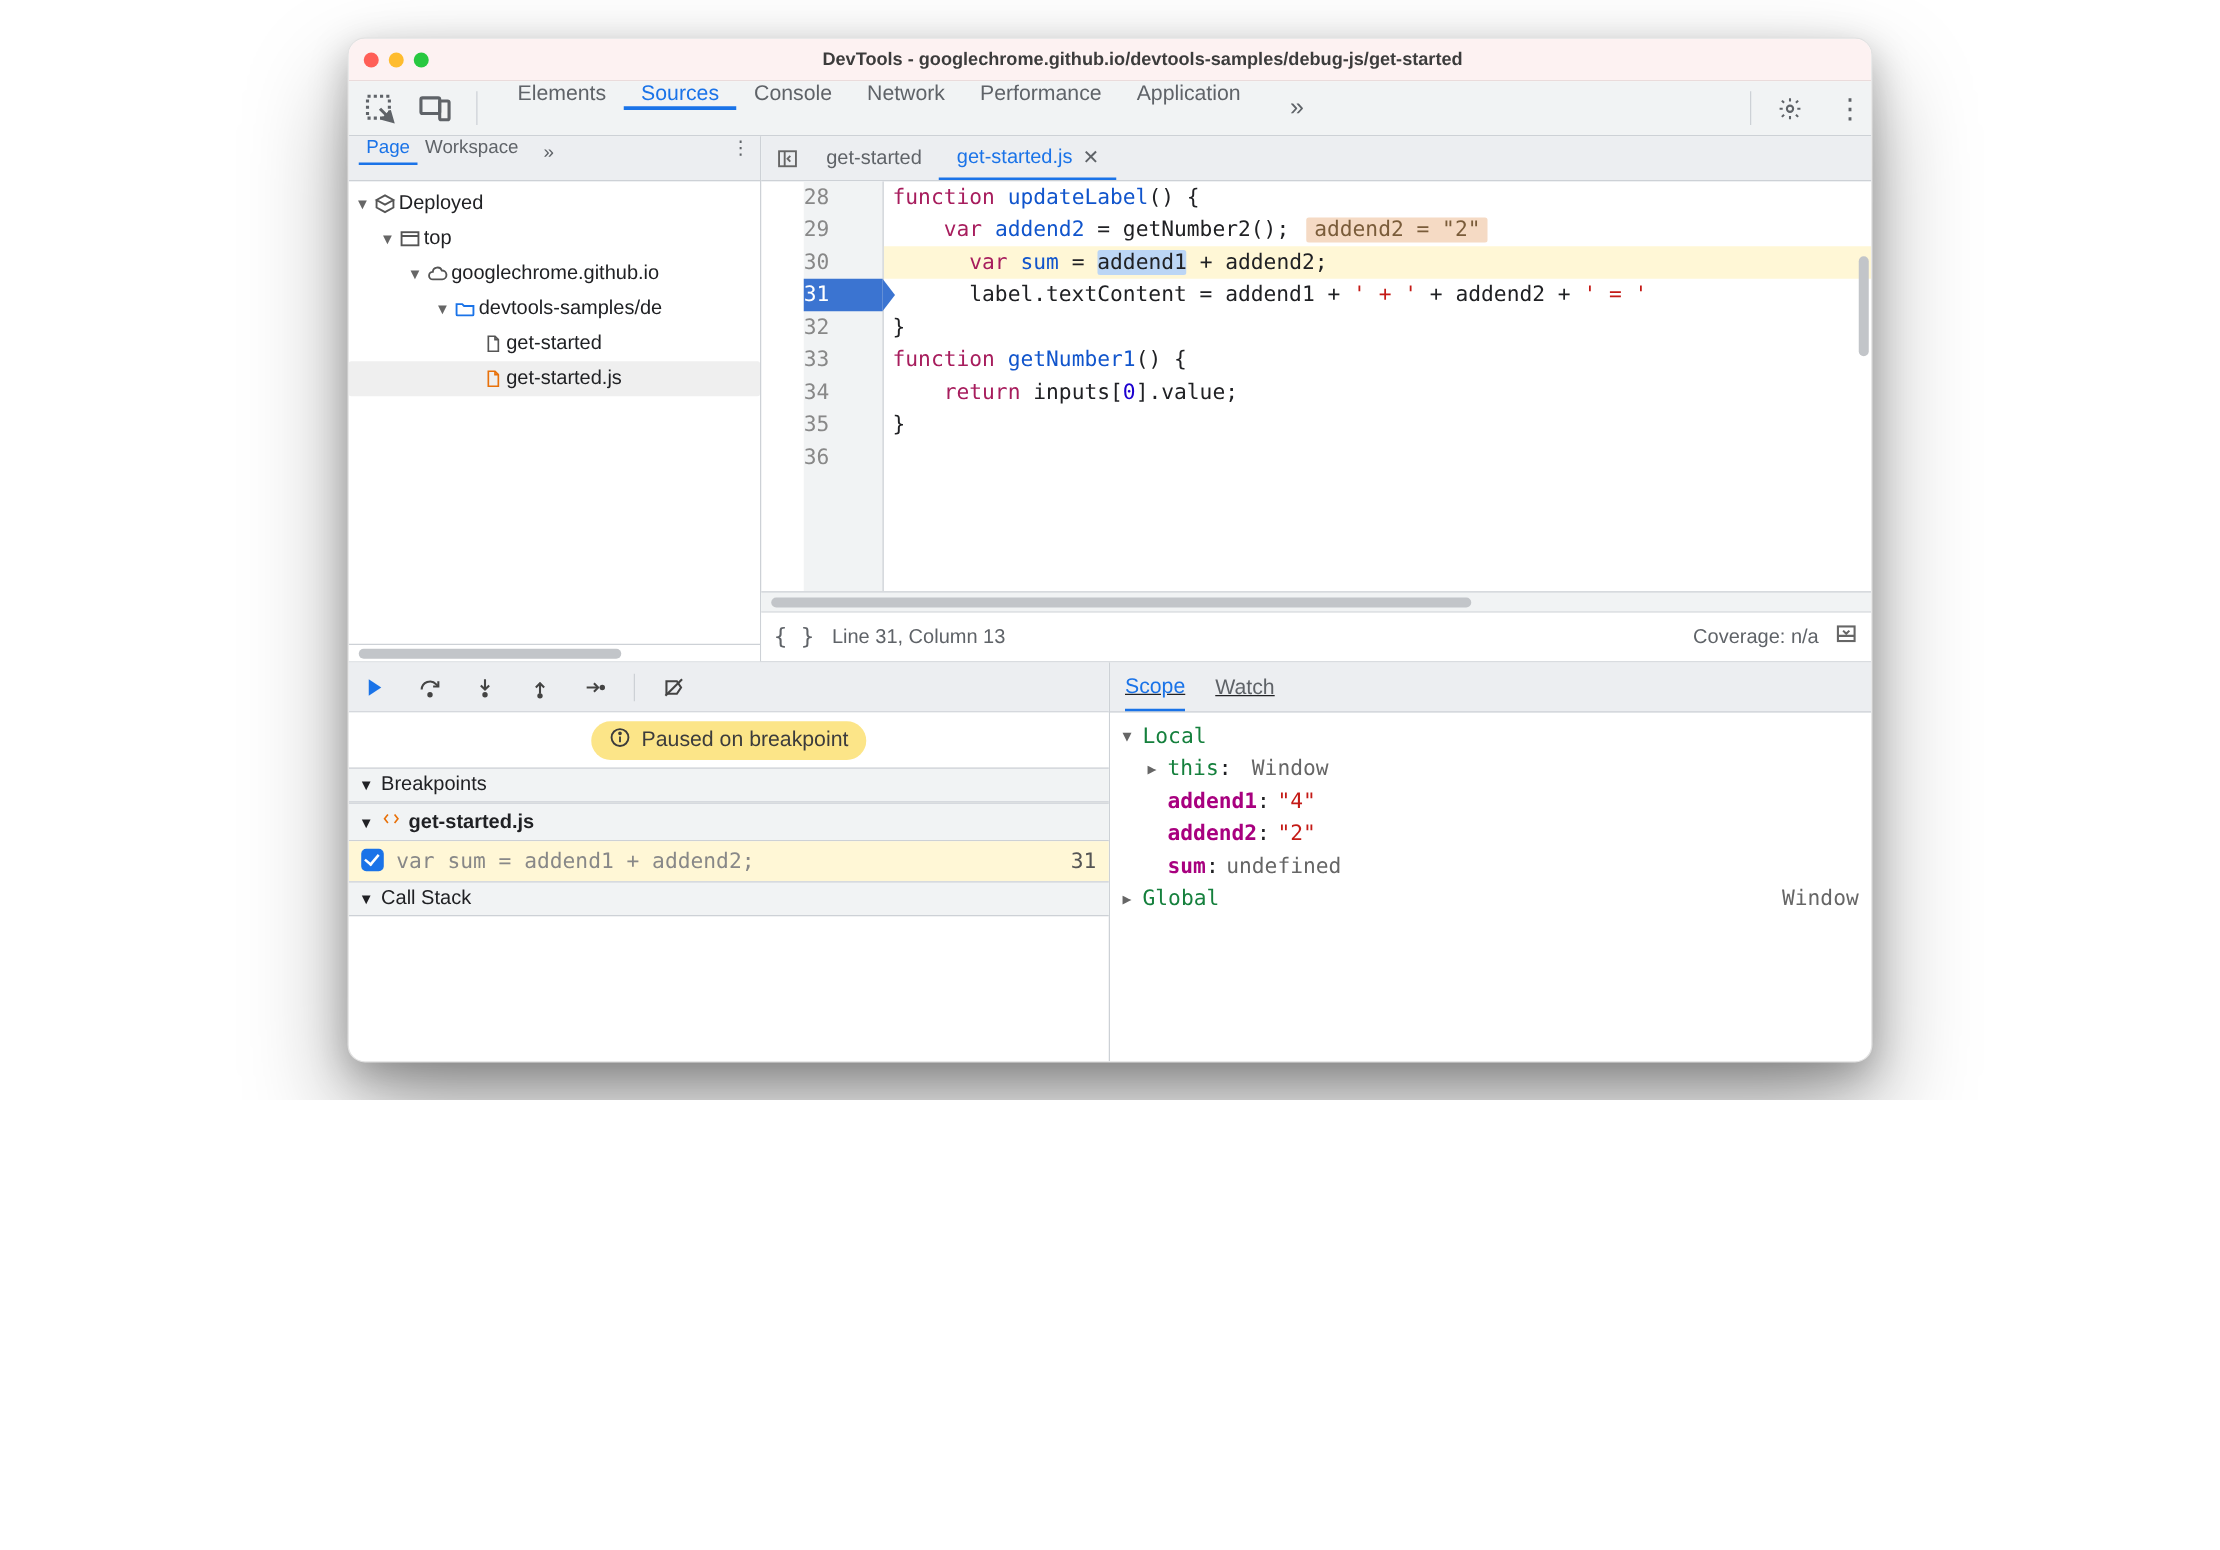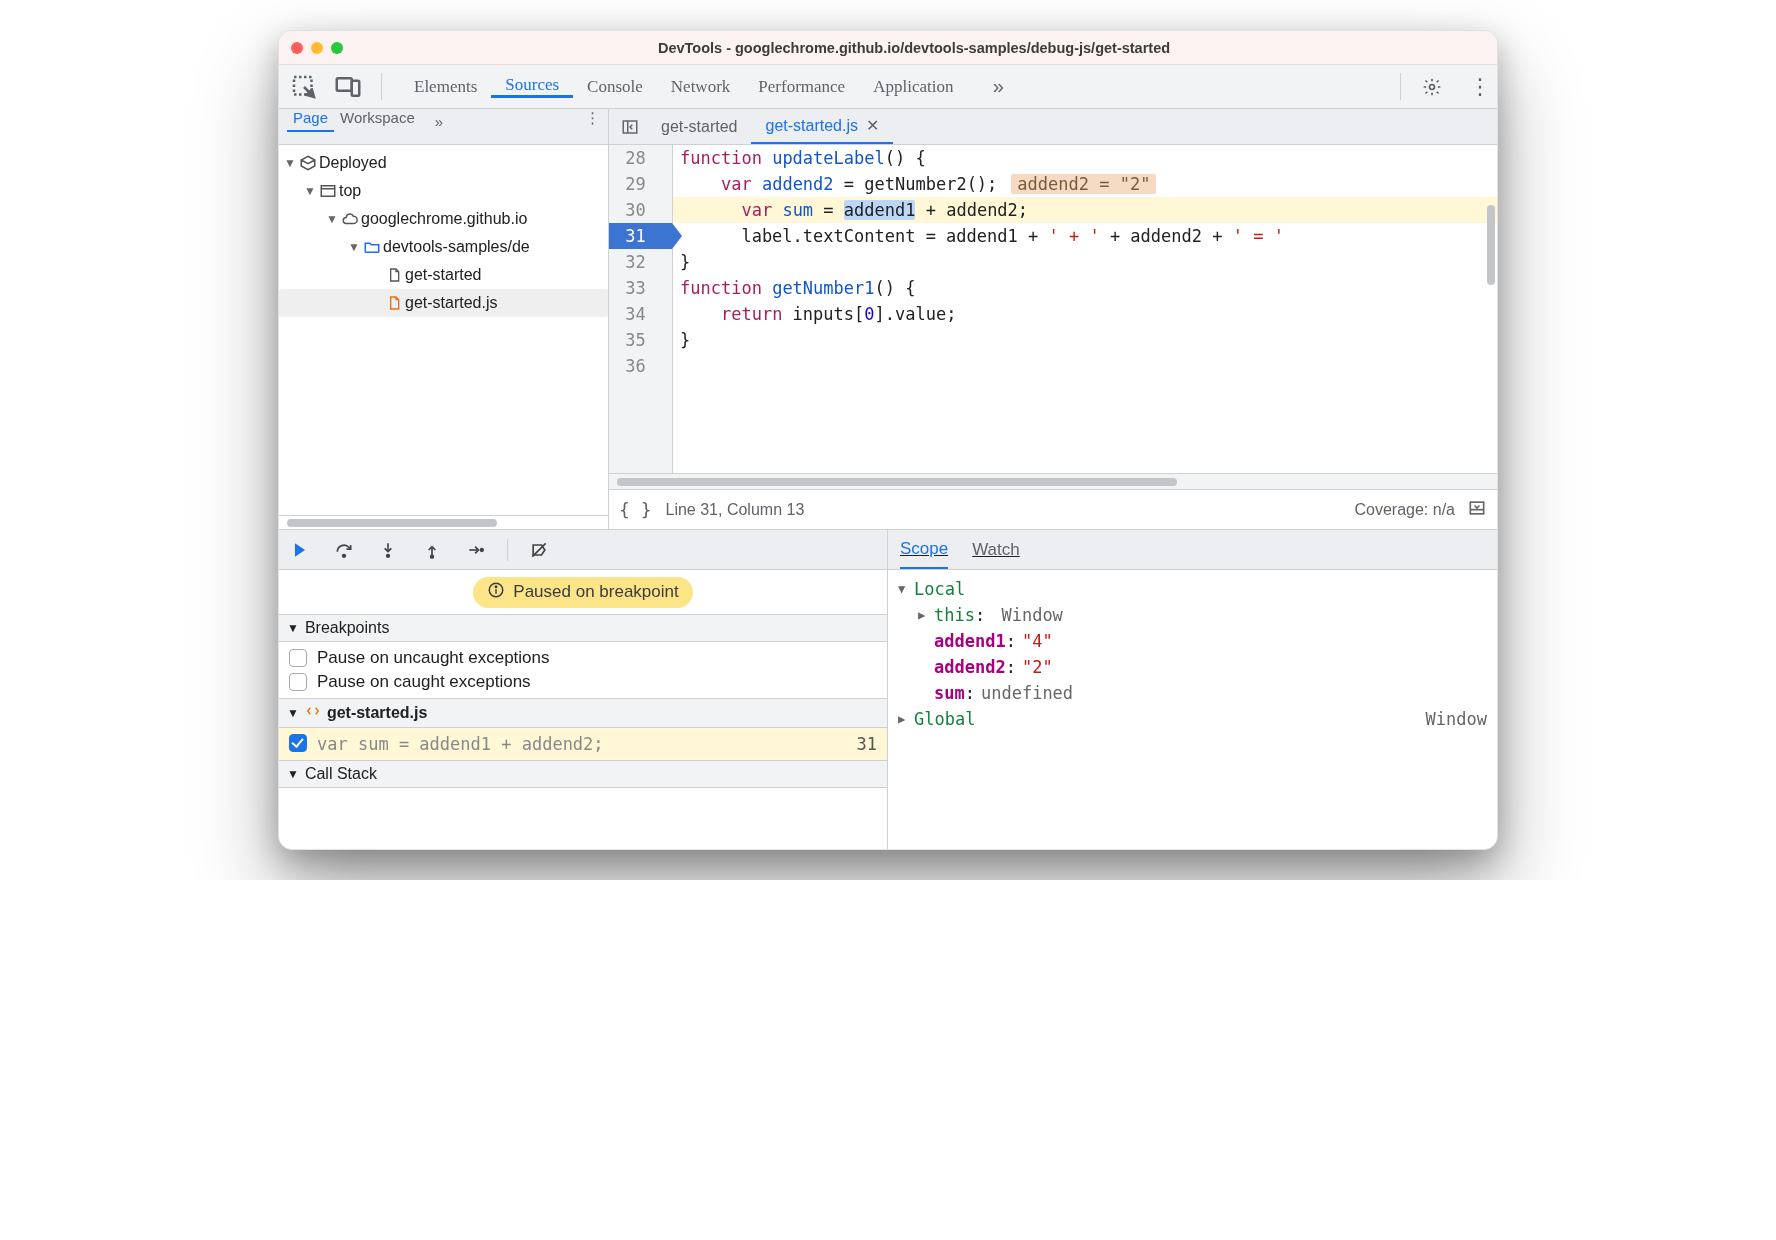--- a/index.html
+++ b/index.html
@@ -57,21 +57,21 @@
   .toolbar {
     height: 44px;
     background: var(--panel-bg);
     border-bottom: 1px solid var(--border);
     display: flex;
     align-items: stretch;
     padding-left: 10px;
     gap: 14px;
   }
   .toolbar .ticon { width: 30px; display:flex; align-items:center; justify-content:center; color: var(--muted); }
-  .toolbar .tabs { display:flex; align-items:center;font-family:Liberation Serif, serif; }
+  .toolbar .tabs { display:flex; align-items:flex-start; }
   .toolbar .tabs .tab { padding: 0 14px; display:flex; align-items:center; font-size:17px; color: var(--muted); cursor:pointer; }
   .toolbar .tabs .tab.active { color: var(--blue); border-bottom: 3px solid var(--blue); }
   .toolbar .spacer { flex:1; }
   .toolbar .more { width: 34px; display:flex; align-items:center; justify-content:center; color: var(--muted); }
 
   
   .main { flex:1; display:flex; min-height:0; }
   .nav {
     width: 330px;
     border-right: 1px solid var(--border);
@@ -105,21 +105,21 @@
   }
   .ed-tabs .eicon { width:30px; display:flex; justify-content:center; color: var(--muted); }
   .ed-tabs .etab { padding: 0 14px; height:100%; display:flex; align-items:center; gap:8px; font-size:16px; color: var(--muted); }
   .ed-tabs .etab.active { color: var(--blue); border-bottom: 2px solid var(--blue); }
   .ed-tabs .etab .close { color: var(--muted); font-size:16px; }
 
   .code {
     flex:1; display:flex; font-family: ui-monospace, Menlo, Consolas, monospace; font-size:17px;
     overflow:hidden; position:relative; line-height: 26px;
   }
-  .gutter { width: 64px; text-align:center; color:#888; background: var(--panel-bg); border-right:1px solid var(--border); }
+  .gutter { width: 64px; text-align:left; color:#888; background: var(--panel-bg); border-right:1px solid var(--border);margin-left:34px; }
   .gutter div { padding: 0 10px 0 0; height:26px; }
   .gutter .bp { background:#3b74d1; color:#fff; position:relative; }
   .gutter .bp::after {
     content:""; position:absolute; right:-10px; top:0; width:0; height:0;
     border-top:13px solid transparent; border-bottom:13px solid transparent; border-left:10px solid #3b74d1;
   }
   .codelines { flex:1; overflow:hidden; }
   .codelines .ln { height:26px; padding-left: 7px; white-space: pre; position:relative; }
   .codelines .ln.hl { background: var(--highlight-line); }
   .kw { color: var(--code-kw); } .fnname { color: var(--code-fn); } .str { color: var(--code-str); }
@@ -417,30 +417,20 @@
                 <circle cx="12" cy="7.5" r="1" fill="#3c3c3c"></circle>
               </svg>
           </span>
           <span>Paused on breakpoint</span>
         </div>
       </div>
 
       <div class="section-head">
         <span style="font-size:12px">▼</span>
         <span>Breakpoints</span>
-      </div>
-      <div class="section-body">
-        <div class="chk-row">
-          <span class="chk"></span>
-            <span>Pause on uncaught exceptions</span>
-        </div>
-        <div class="chk-row">
-          <span class="chk"></span>
-            <span>Pause on caught exceptions</span>
-        </div>
       </div>
       <div class="bp-file-head">
         <span style="font-size:12px">▼</span>
         <span class="ficon">
           <svg width="16" height="16" viewBox="0 0 24 24" fill="none" stroke="#e8710a" stroke-width="2">
               <path d="M8 7l-4 5 4 5M16 7l4 5-4 5"></path>
             </svg>
         </span>
         <span>get-started.js</span>
       </div>

